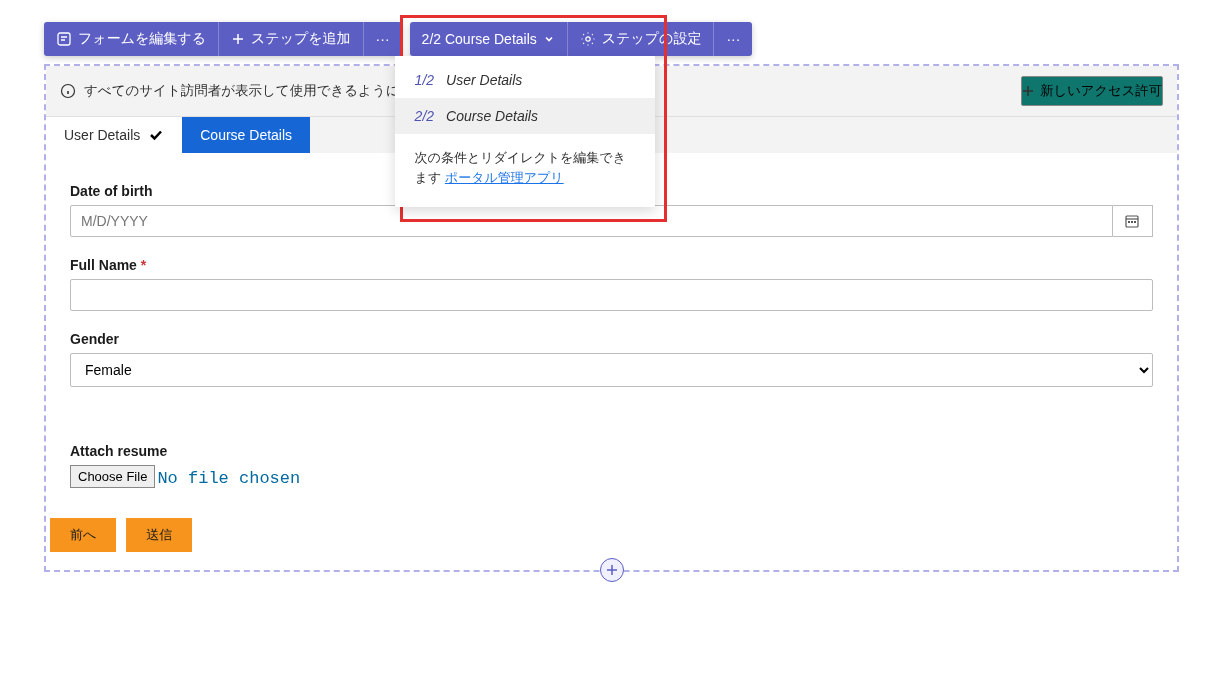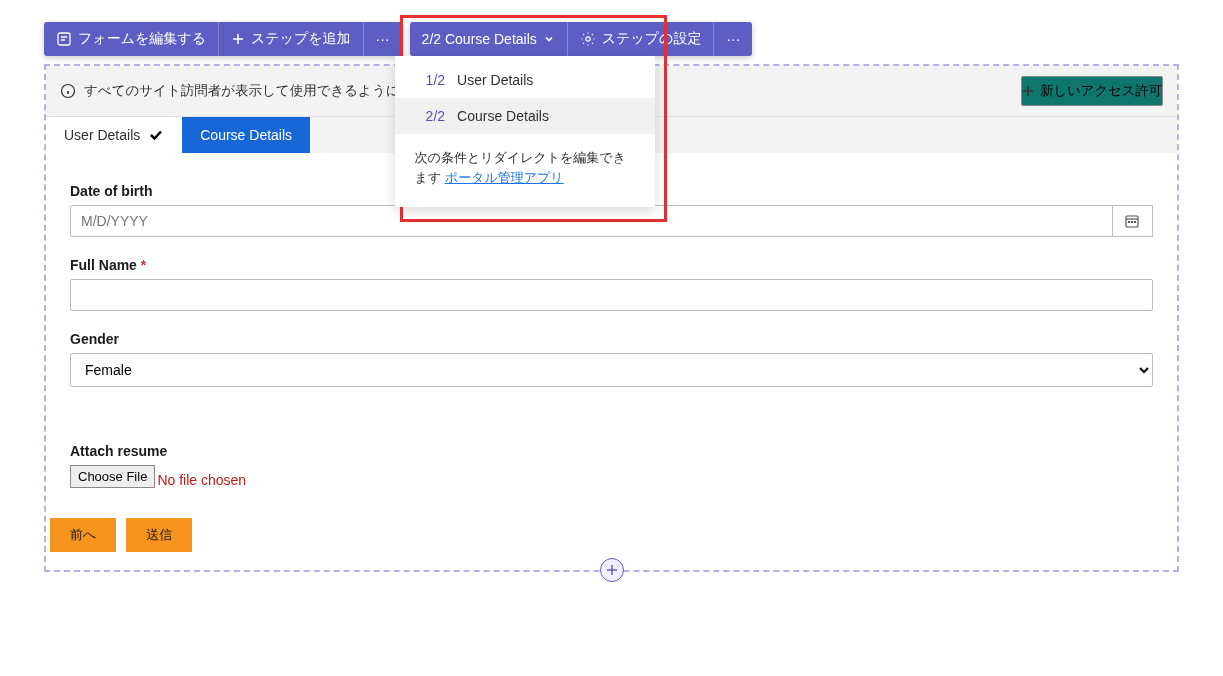--- a/index.html
+++ b/index.html
@@ -46,23 +46,24 @@
       left: -15px;
       width: 260px;
       background: #fff;
       box-shadow: 0 0 0 3px #e63030 inset, 0 4px 12px rgba(0,0,0,0.15);
       padding: 6px 0 0 0;
       z-index: 30;
     }
     .step-item {
       display: flex;
       gap: 12px;
-      padding: 10px 31px;
-      cursor: pointer;
-      font-size: 14px;
+      padding: 10px 20px;
+      cursor: pointer;
+      font-size: 14px;
+      font-style: italic;
     }
     .step-item.active { background: #f0f0f0; }
     .step-idx { color: #4f52b2; }
     .step-name { color: #323130; }
     .step-note {
       padding: 14px 20px 20px 20px;
       font-size: 13px;
       color: #323130;
       line-height: 1.5;
     }
@@ -152,21 +153,21 @@
       background: #fff;
     }
     .file-row { display: flex; align-items: flex-end; gap: 2px; }
     .file-btn {
       border: 1px solid #8a8886;
       background: #efefef;
       padding: 3px 7px;
       font-size: 13px;
       cursor: pointer;
     }
-    .file-text { font-size: 14px; color: #b91c1c; }
+    .file-text { font-size: 17px; color: #0369a1; font-family: Liberation Mono, monospace; }
     .action-row {
       display: flex;
       gap: 10px;
       padding: 0 4px 0 4px;
     }
     .primary-btn {
       background: #f7941d;
       border: none;
       color: #1b1b1b;
       padding: 8px 20px;

